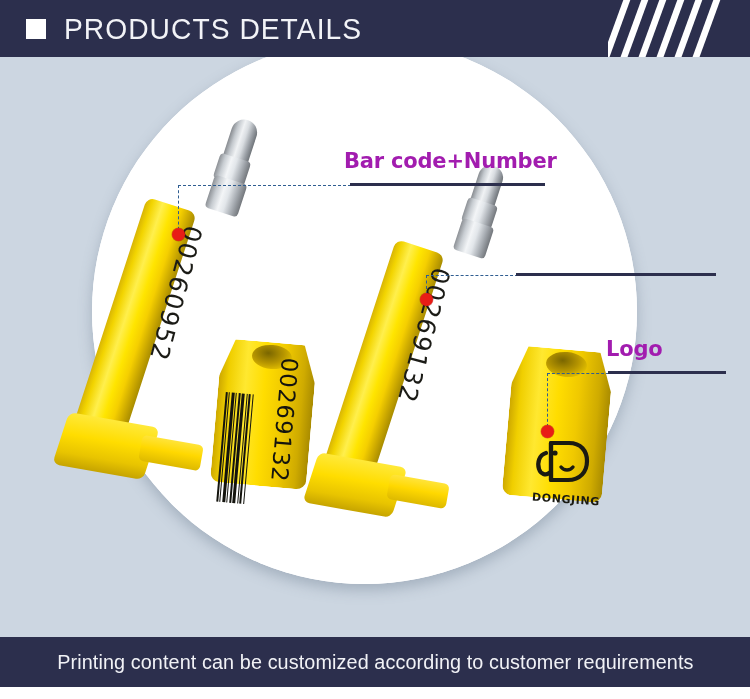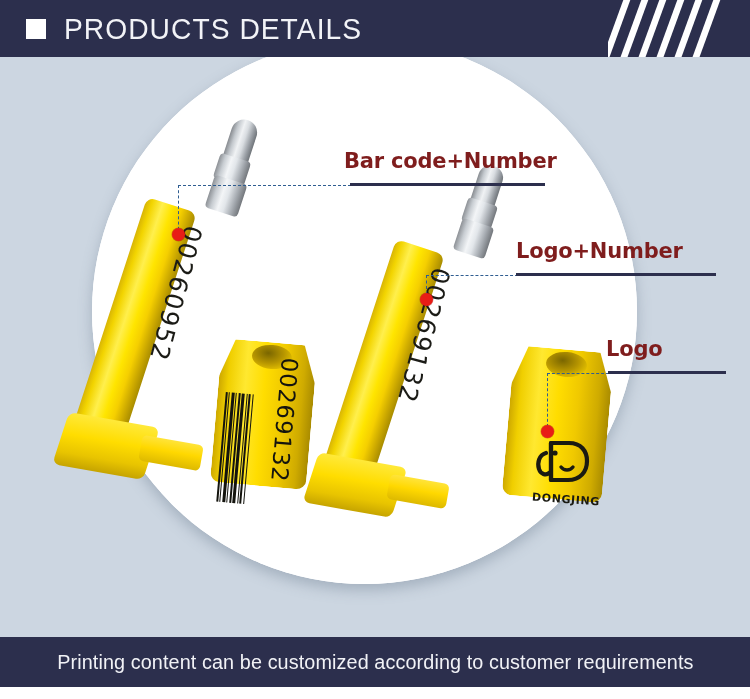--- a/index.html
+++ b/index.html
@@ -65,21 +65,21 @@
     width:545px; height:545px;
     border-radius:50%;
     background:#ffffff;
   }
 
   
   .lbl{
     position:absolute;
     font-family:"DejaVu Sans", sans-serif;
     font-weight:bold;
-    color:#7f1d1d;
+    color:#a21caf;
     font-size:21px;
     white-space:nowrap;
     letter-spacing:-0.2px;
     z-index:40;
   }
   .lbl-barcode{ left:344px; top:92px; }
   .lbl-logonum{ left:516px; top:182px; }
   .lbl-logo{   left:606px; top:280px; }
 
   
@@ -292,21 +292,20 @@
 
   <div class="leader v" style="left:426px; top:218px; height:25px;"></div>
   <div class="leader h" style="left:426px; top:218px; width:92px;"></div>
 
   <div class="leader v" style="left:547px; top:316px; height:59px;"></div>
   <div class="leader h" style="left:547px; top:316px; width:62px;"></div>
 
   <div class="lbl lbl-barcode">Bar code+Number</div>
   <div class="uline uline-barcode"></div>
 
-  <div class="lbl lbl-logonum">Logo+Number</div>
   <div class="uline uline-logonum"></div>
 
   <div class="lbl lbl-logo">Logo</div>
   <div class="uline uline-logo"></div>
 
 </div>
 
 <div class="footer">
   <div class="footer-text">Printing content can be customized according to customer requirements</div>
 </div>

